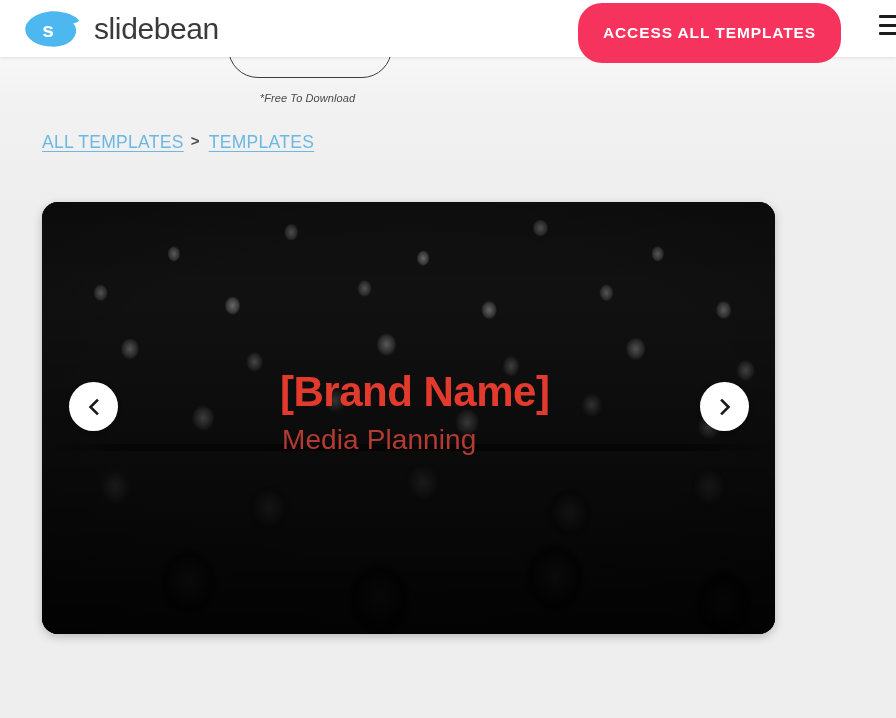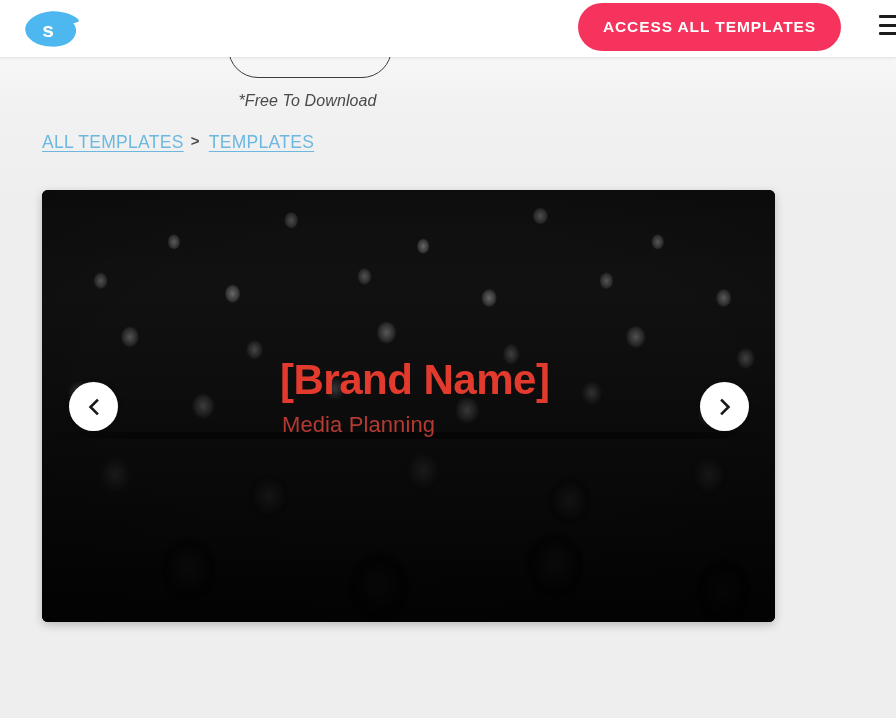--- a/index.html
+++ b/index.html
@@ -44,21 +44,21 @@
     border-radius: 30px;
     background: transparent;
     box-sizing: border-box;
   }
   .free-note {
     position: absolute;
     left: 0;
     top: 92px;
     width: 615px;
     text-align: center;
-    font-size: 16px;
+    font-size: 11px;
     font-style: italic;
     color: #4a4a4a;
     letter-spacing: .1px;
     white-space: nowrap;
   }
 
   
   .header {
     position: absolute;
     left: 0;
@@ -91,21 +91,21 @@
     color: #3a3a3a;
     letter-spacing: -0.4px;
     line-height: 1;
   }
 
   .cta-button {
     position: absolute;
     left: 578px;
     top: 3px;
     width: 263px;
-    height: 48px;
+    height: 60px;
     border: none;
     border-radius: 24px;
     background: #f5335c;
     color: #ffffff;
     font-family: "Liberation Sans", sans-serif;
     font-size: 15.5px;
     font-weight: bold;
     letter-spacing: .9px;
     cursor: pointer;
     padding: 0;
@@ -153,24 +153,24 @@
     margin: 0 9px 0 7px;
     font-size: 15px;
     font-weight: bold;
     text-decoration: none;
   }
 
   
   .slide-card {
     position: absolute;
     left: 42px;
-    top: 190px;
+    top: 202px;
     width: 733px;
     height: 432px;
-    border-radius: 6px;
+    border-radius: 16px;
     overflow: hidden;
     background: #0f172a;
     box-shadow: 0 3px 10px rgba(0,0,0,.22);
     z-index: 4;
   }
 
   
   .crowd {
     position: absolute;
     inset: 0;
@@ -250,21 +250,21 @@
     margin: 0;
     font-size: 42px;
     font-weight: bold;
     color: #e23b2e;
     letter-spacing: -0.5px;
     line-height: 1.05;
     white-space: nowrap;
   }
   .slide-subtitle {
     margin: 10px 0 0 2px;
-    font-size: 22px;
+    font-size: 28px;
     font-weight: 400;
     color: #b43a32;
     letter-spacing: .1px;
     white-space: nowrap;
   }
 
   
   .nav-arrow {
     position: absolute;
     top: 382px;
@@ -297,20 +297,21 @@
 
   <div class="header">
 
     <a class="logo" href="#">
       <span class="logo-mark">
         <svg width="56" height="38" viewBox="0 0 56 38" aria-hidden="true">
           <path d="M30 1.2C41 1.2 53 6.5 54.8 10.2c.7 1.4-1.6 2.1-5.6 3.3 3.3 3.4 3.9 8.7 1.2 13.3C46.6 34 36.9 37.3 26.2 36.6 12.6 35.7 2.2 29 1.3 20.2.4 10.7 13.6 1.2 30 1.2z" fill="#4db8ef"></path>
           <text x="24" y="27" font-family="'Liberation Sans', sans-serif" font-size="21" font-weight="bold" fill="#ffffff" text-anchor="middle">s</text>
         </svg>
       </span>
+      <span class="logo-word">slidebean</span>
     </a>
 
     <button class="cta-button">ACCESS ALL TEMPLATES</button>
 
     <div class="hamburger">
       <span></span>
       <span></span>
       <span></span>
     </div>
   </div>

